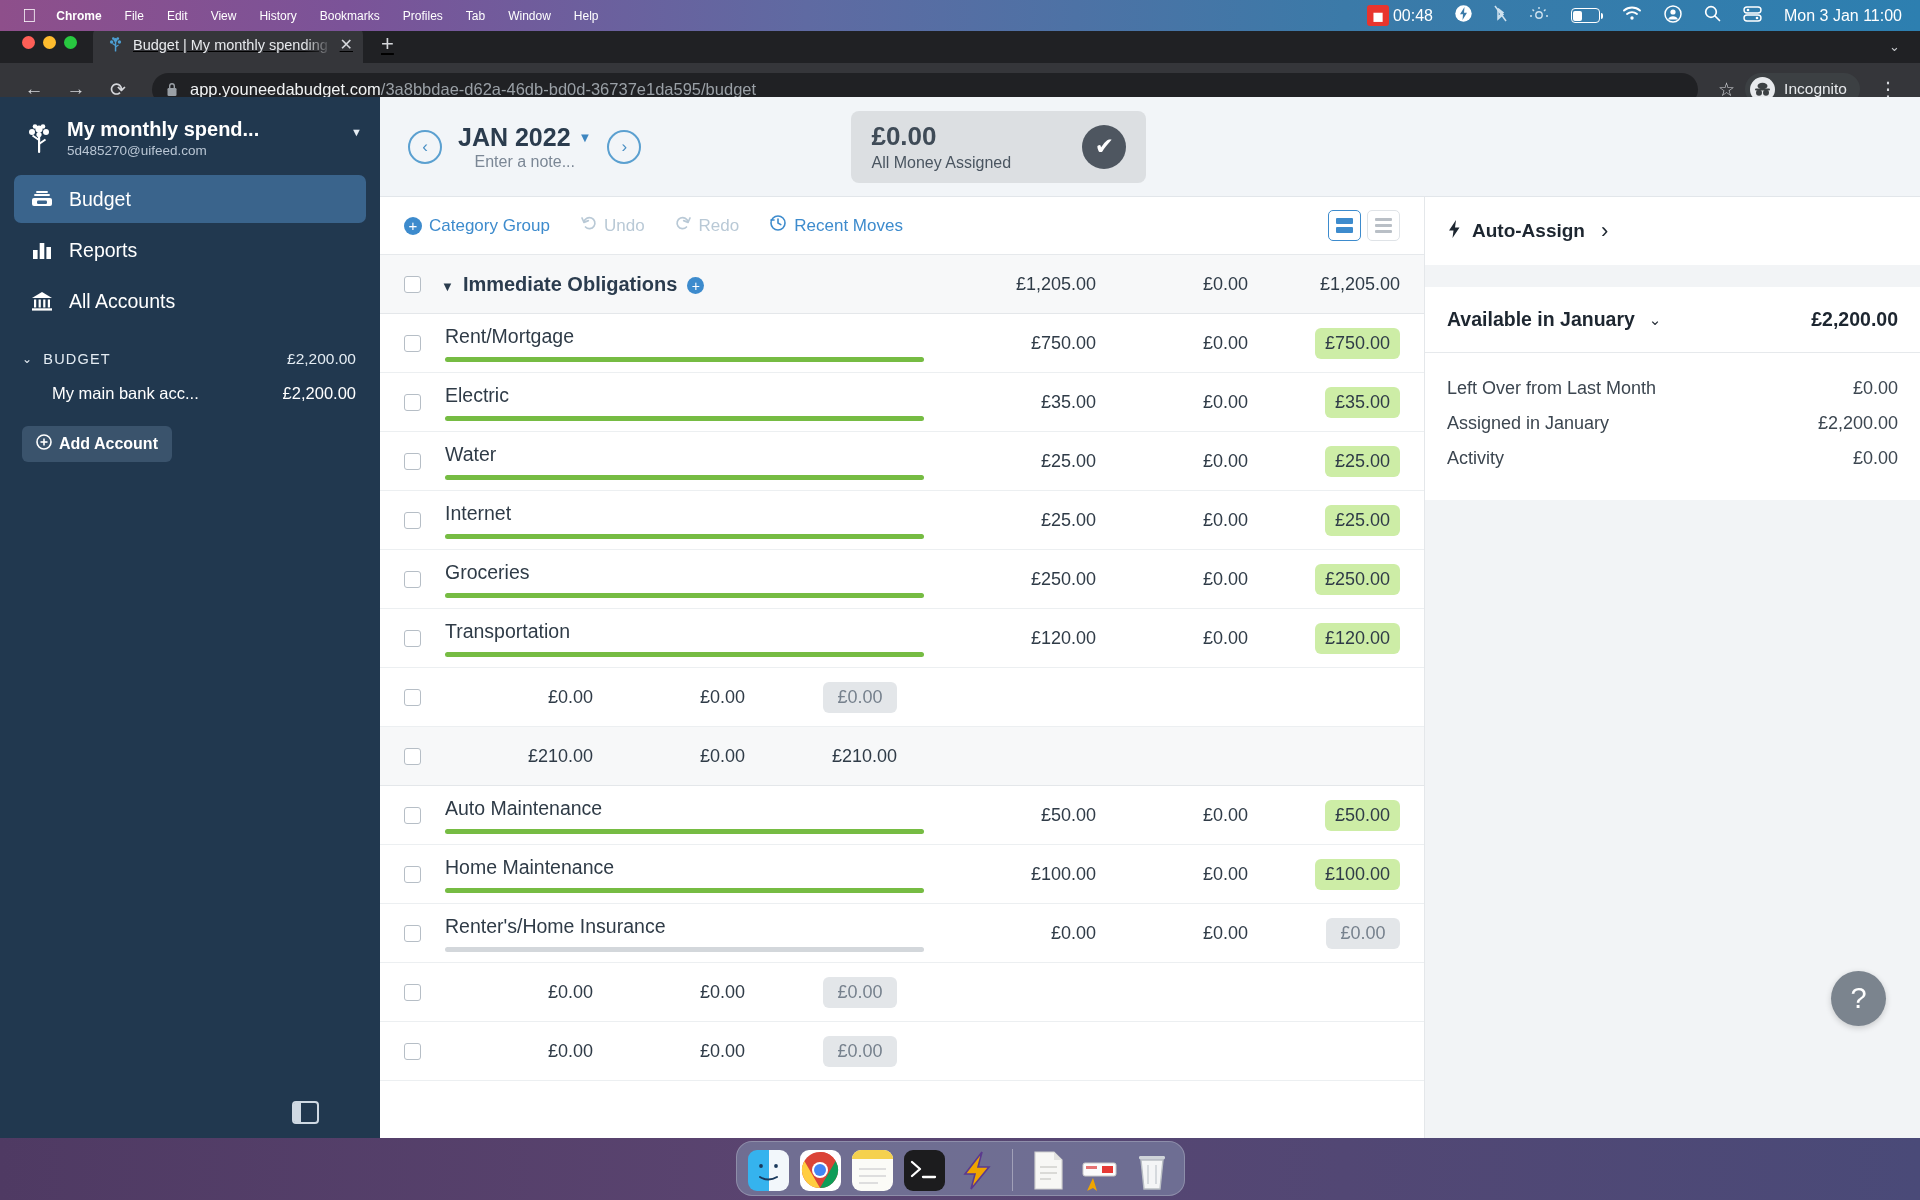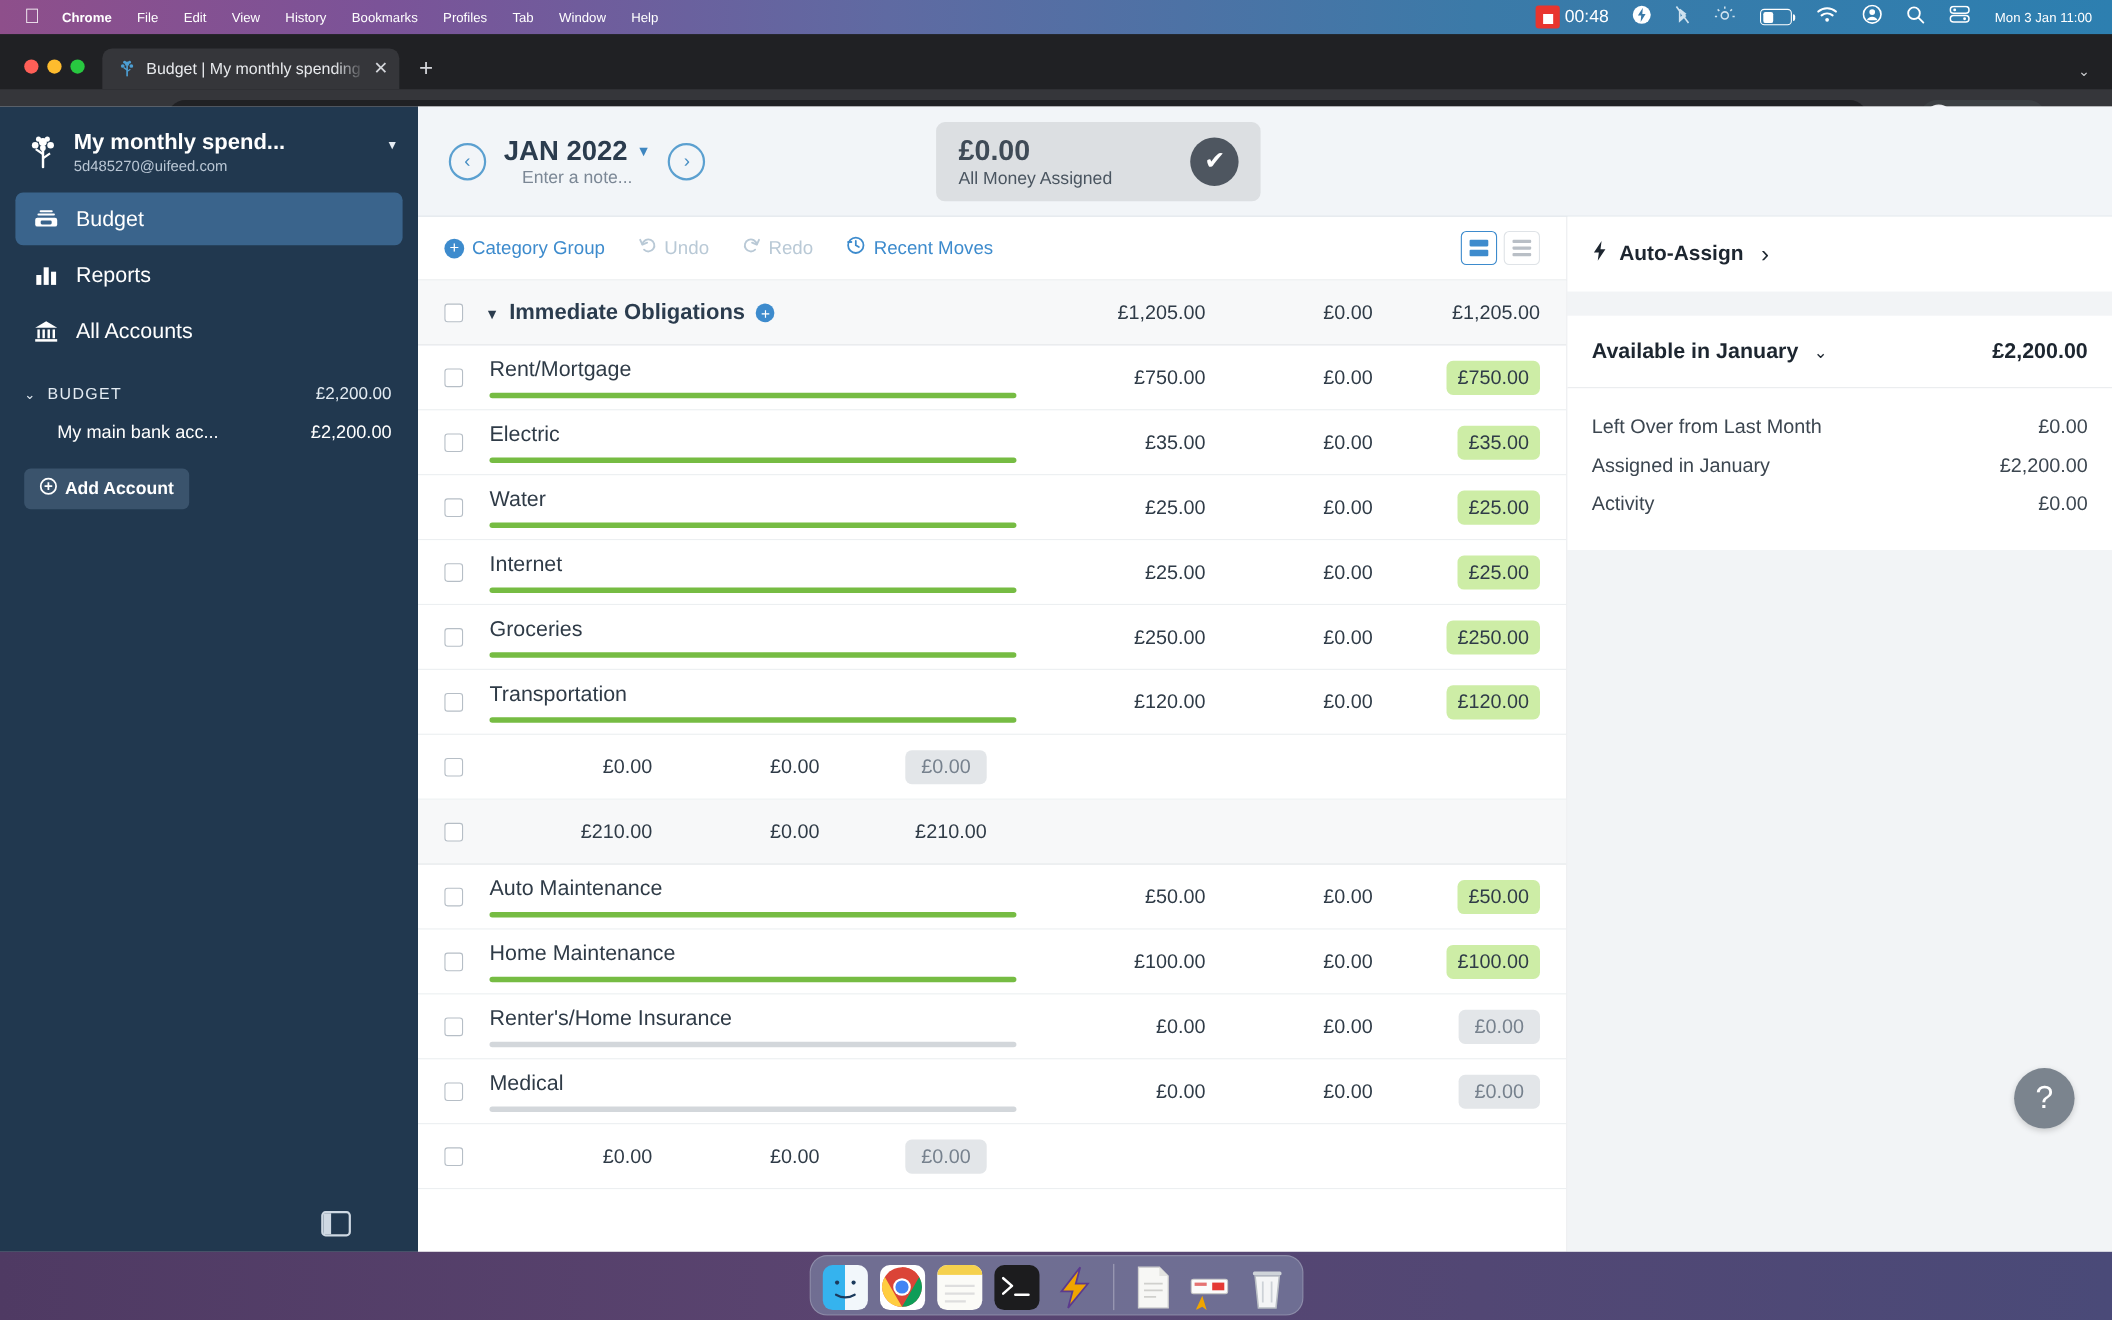--- a/index.html
+++ b/index.html
@@ -35,30 +35,30 @@
   .rec-time { margin-left: 4px; font-size: 16px; }
   .battery {
     width: 29px; height: 15px; border: 1.6px solid #fff; border-radius: 4px;
     position: relative; display: inline-block;
   }
   .battery::after {
     content: ''; position: absolute; right: -4px; top: 4px;
     width: 2px; height: 6px; background: #fff; border-radius: 0 2px 2px 0;
   }
   .battery .lvl { position: absolute; left: 1.5px; top: 1.5px; bottom: 1.5px; width: 9px; background: #fff; border-radius: 2px; }
-  .mb-clock { font-size: 12px; white-space: nowrap; }
+  .mb-clock { font-size: 16px; white-space: nowrap; }
 
   
   .chrome-win {
     position: absolute; top: 31px; left: 0; width: 1920px; height: 1138px;
     background: #202124;
   }
   .tabstrip {
-    height: 50px; background: #202124; position: relative;
-    display: flex; align-items: flex-end;
+    height: 32px; background: #202124; position: relative;
+    display: flex; align-items: flex-end; text-decoration: underline;
   }
   .traffic { display: flex; align-items: center; gap: 8px; padding: 0 0 14px 22px; }
   .tl { width: 13px; height: 13px; border-radius: 50%; }
   .tl.r { background: #ff5f57; } .tl.y { background: #febc2e; } .tl.g { background: #28c840; }
   .tab {
     margin-left: 16px; margin-bottom: 0;
     height: 37px; background: #35363a; border-radius: 9px 9px 0 0;
     display: flex; align-items: center; padding: 0 10px 0 14px;
     min-width: 270px; position: relative;
   }
@@ -653,21 +653,20 @@
             </div>
             <div class="cat-row">
               <span class="ck"></span>
               <span class="cat-name-wrap"><span class="cat-name">Renter's/Home Insurance</span><span class="cat-bar" style="display:block;"></span></span>
               <span class="col-num">£0.00</span>
               <span class="col-num">£0.00</span>
               <span class="col-num avail"><span class="pill">£0.00</span></span>
             </div>
             <div class="cat-row">
               <span class="ck"></span>
-              <span class="cat-name-wrap"><span class="cat-name">Medical</span><span class="cat-bar" style="display:block;"></span></span>
               <span class="col-num">£0.00</span>
               <span class="col-num">£0.00</span>
               <span class="col-num avail"><span class="pill">£0.00</span></span>
             </div>
             <div class="cat-row">
               <span class="ck"></span>
               <span class="col-num">£0.00</span>
               <span class="col-num">£0.00</span>
               <span class="col-num avail"><span class="pill">£0.00</span></span>
             </div>

